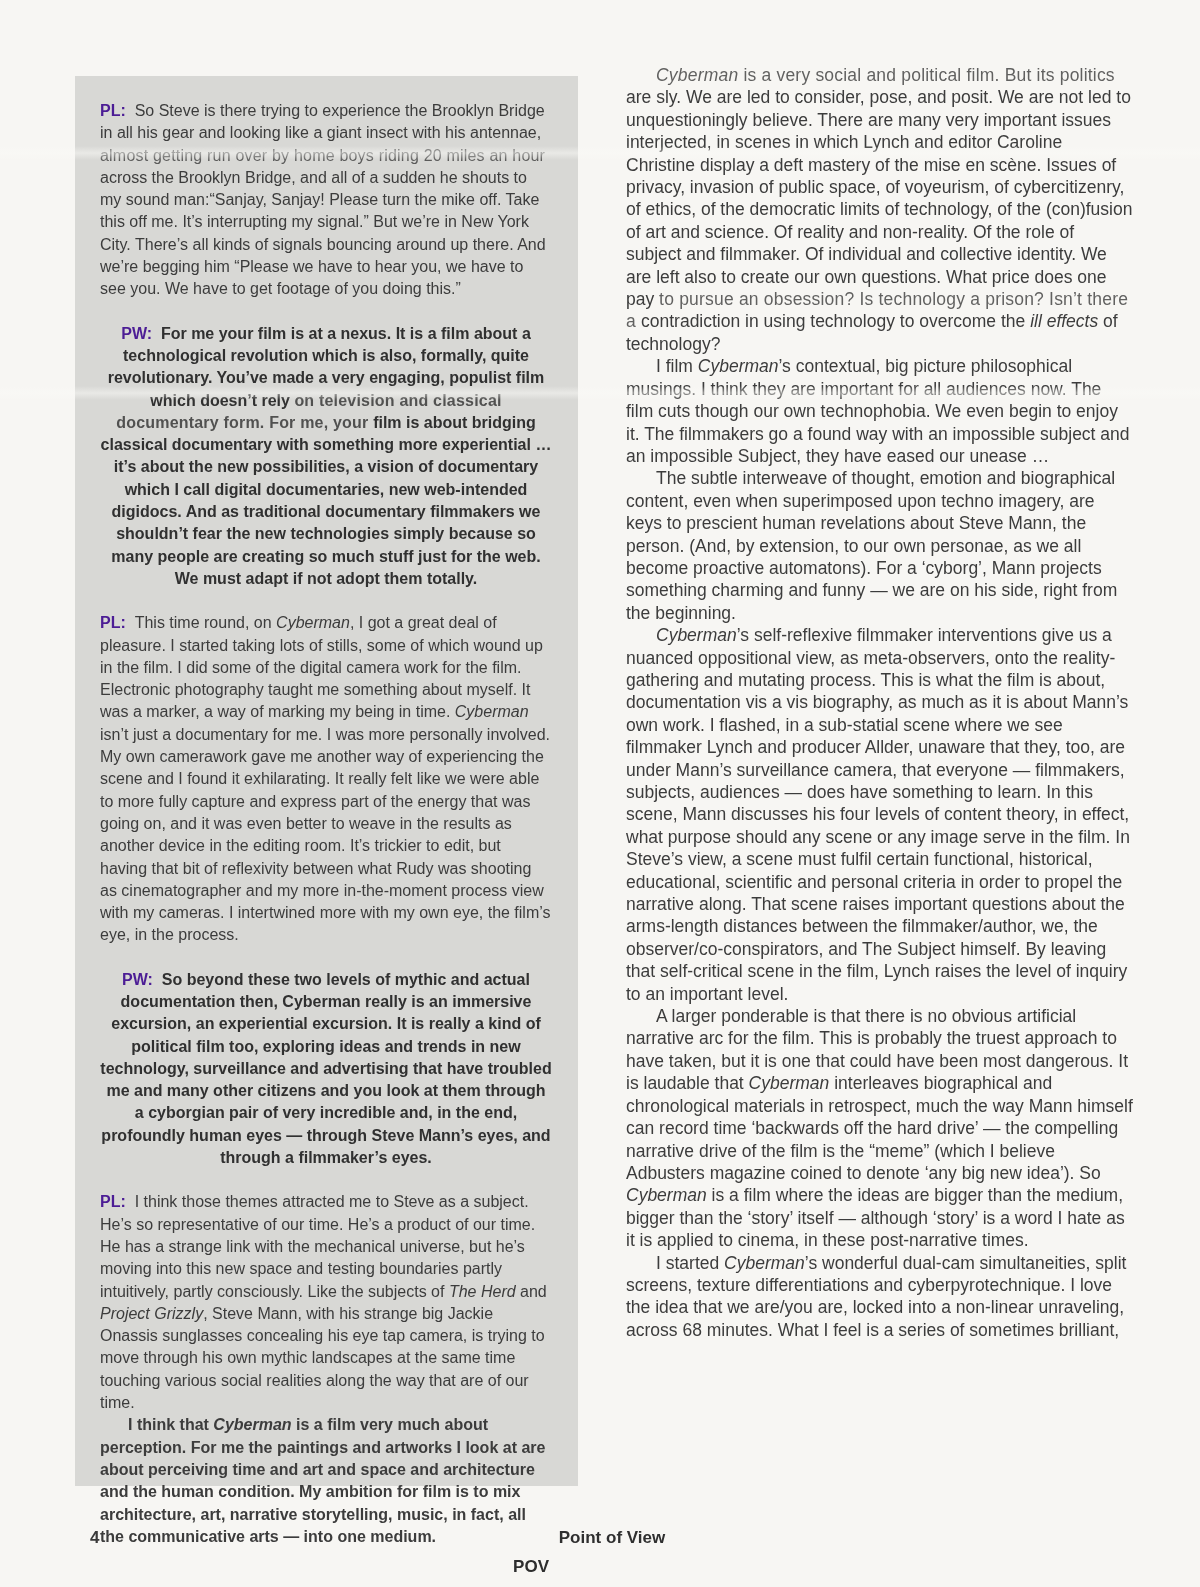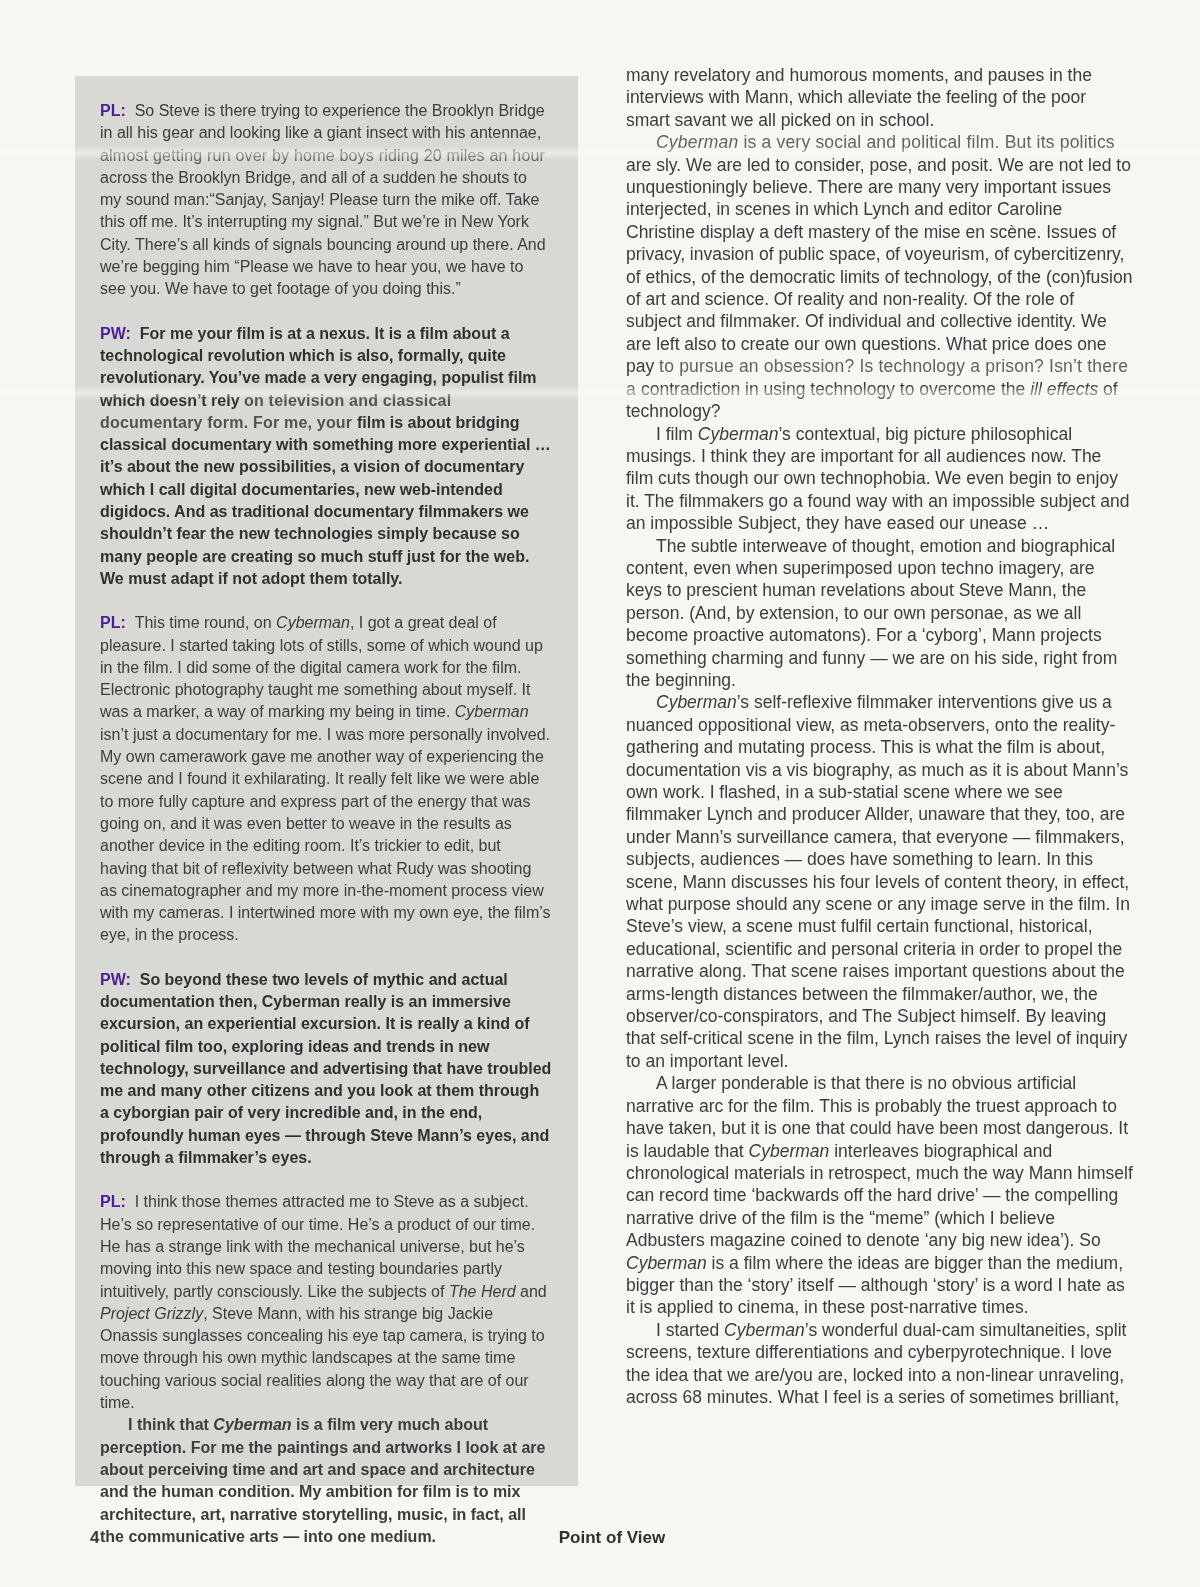--- a/index.html
+++ b/index.html
@@ -18,21 +18,21 @@
     width:503px;height:1410px;
     background:#d8d8d5;
     box-sizing:border-box;
     padding:24px 26px 0 25px;
   }
   .turn{
     font-size:16px;line-height:22.3px;
     margin:0 0 22px 0;
     text-align:left;
   }
-  .turn.bold{font-weight:bold;color:#303030;}
+  .turn.bold{font-weight:bold;color:#303030;text-align:center;}
   .turn.continuation{margin-top:-22px;text-indent:28px;font-weight:bold;}
   .speaker{font-weight:bold;color:#4c1d95;}
   .endmark{
     font-size:17px;font-weight:bold;color:#2d2d2d;
     text-align:right;margin-top:-14px;padding-right:3px;
     line-height:22px;
   }
   
   .review{
     position:absolute;left:626px;top:64px;width:507px;
@@ -67,24 +67,24 @@
 
   <div class="panel">
     <div id="interview-container">
         <p class="turn"><span class="speaker">PL:&nbsp; </span><span>So Steve is there trying to experience the Brooklyn Bridge in all his gear and looking like a giant insect with his antennae, </span><span class="distort">almost getting run over by home boys riding 20 miles an hour </span><span>across the Brooklyn Bridge, and all of a sudden he shouts to my sound man:“Sanjay, Sanjay! Please turn the mike off. Take this off me. It’s interrupting my signal.” But we’re in New York City. There’s all kinds of signals bouncing around up there. And we’re begging him “Please we have to hear you, we have to see you. We have to get footage of you doing this.”</span></p>
         <p class="turn bold"><span class="speaker">PW:&nbsp; </span><span>For me your film is at a nexus. It is a film about a technological revolution which is also, formally, quite revolutionary. You’ve made a very engaging, populist film which doesn’t rely </span><span class="distort">on television and classical documentary form. For me, your </span><span>film is about bridging classical documentary with something more experiential … it’s about the new possibilities, a vision of documentary which I call digital documentaries, new web-intended digidocs. And as traditional documentary filmmakers we shouldn’t fear the new technologies simply because so many people are creating so much stuff just for the web. We must adapt if not adopt them totally.</span></p>
         <p class="turn"><span class="speaker">PL:&nbsp; </span><span>This time round, on </span><span class="it">Cyberman</span><span>, I got a great deal of pleasure. I started taking lots of stills, some of which wound up in the film. I did some of the digital camera work for the film. Electronic photography taught me something about myself. It was a marker, a way of marking my being in time. </span><span class="it">Cyberman</span><span> isn’t just a documentary for me. I was more personally involved. My own camerawork gave me another way of experiencing the scene and I found it exhilarating. It really felt like we were able to more fully capture and express part of the energy that was going on, and it was even better to weave in the results as another device in the editing room. It’s trickier to edit, but having that bit of reflexivity between what Rudy was shooting as cinematographer and my more in-the-moment process view with my cameras. I intertwined more with my own eye, the film’s eye, in the process.</span></p>
         <p class="turn bold"><span class="speaker">PW:&nbsp; </span><span>So beyond these two levels of mythic and actual documentation then, Cyberman really is an immersive excursion, an experiential excursion. It is really a kind of political film too, exploring ideas and trends in new technology, surveillance and advertising that have troubled me and many other citizens and you look at them through a cyborgian pair of very incredible and, in the end, profoundly human eyes — through Steve Mann’s eyes, and through a filmmaker’s eyes.</span></p>
         <p class="turn"><span class="speaker">PL:&nbsp; </span><span>I think those themes attracted me to Steve as a subject. He’s so representative of our time. He’s a product of our time. He has a strange link with the mechanical universe, but he’s moving into this new space and testing boundaries partly intuitively, partly consciously. Like the subjects of </span><span class="it">The Herd</span><span> and </span><span class="it">Project Grizzly</span><span>, Steve Mann, with his strange big Jackie Onassis sunglasses concealing his eye tap camera, is trying to move through his own mythic landscapes at the same time touching various social realities along the way that are of our time.</span></p>
         <p class="turn continuation"><span>I think that </span><span class="it">Cyberman</span><span> is a film very much about perception. For me the paintings and artworks I look at are about perceiving time and art and space and architecture and the human condition. My ambition for film is to mix architecture, art, narrative storytelling, music, in fact, all the communicative arts — into one medium.</span></p>
       </div>
+    <div class="endmark">POV</div>
   </div>
 
   <div class="review" id="review-container">
-      <p class="rev"><span>many revelatory and humorous moments, and pauses in the interviews with Mann, which alleviate the feeling of the poor smart savant we all picked on in school.</span></p>
       <p class="rev indent"><span class="it distort">Cyberman</span><span class="distort"> is a very social and political film. But its politics </span><span>are sly. We are led to consider, pose, and posit. We are not led to unquestioningly believe. There are many very important issues interjected, in scenes in which Lynch and editor Caroline Christine display a deft mastery of the mise en scène. Issues of privacy, invasion of public space, of voyeurism, of cybercitizenry, of ethics, of the democratic limits of technology, of the (con)fusion of art and science. Of reality and non-reality. Of the role of subject and filmmaker. Of individual and collective identity. We are left also to create our own questions. What price does one pay </span><span class="distort">to pursue an obsession? Is technology a prison? Isn’t there a </span><span>contradiction in using technology to overcome the </span><span class="it">ill effects</span><span> of technology?</span></p>
       <p class="rev indent"><span>I film </span><span class="it">Cyberman</span><span>’s contextual, big picture philosophical musings. I think they are important for all audiences now. The film cuts though our own technophobia. We even begin to enjoy it. The filmmakers go a found way with an impossible subject and an impossible Subject, they have eased our unease …</span></p>
       <p class="rev indent"><span>The subtle interweave of thought, emotion and biographical content, even when superimposed upon techno imagery, are keys to prescient human revelations about Steve Mann, the person. (And, by extension, to our own personae, as we all become proactive automatons). For a ‘cyborg’, Mann projects something charming and funny — we are on his side, right from the beginning.</span></p>
       <p class="rev indent"><span class="it">Cyberman</span><span>’s self-reflexive filmmaker interventions give us a nuanced oppositional view, as meta-observers, onto the reality-gathering and mutating process. This is what the film is about, documentation vis a vis biography, as much as it is about Mann’s own work. I flashed, in a sub-statial scene where we see filmmaker Lynch and producer Allder, unaware that they, too, are under Mann’s surveillance camera, that everyone — filmmakers, subjects, audiences — does have something to learn. In this scene, Mann discusses his four levels of content theory, in effect, what purpose should any scene or any image serve in the film. In Steve’s view, a scene must fulfil certain functional, historical, educational, scientific and personal criteria in order to propel the narrative along. That scene raises important questions about the arms-length distances between the filmmaker/author, we, the observer/co-conspirators, and The Subject himself. By leaving that self-critical scene in the film, Lynch raises the level of inquiry to an important level.</span></p>
       <p class="rev indent"><span>A larger ponderable is that there is no obvious artificial narrative arc for the film. This is probably the truest approach to have taken, but it is one that could have been most dangerous. It is laudable that </span><span class="it">Cyberman</span><span> interleaves biographical and chronological materials in retrospect, much the way Mann himself can record time ‘backwards off the hard drive’ — the compelling narrative drive of the film is the “meme” (which I believe Adbusters magazine coined to denote ‘any big new idea’). So </span><span class="it">Cyberman</span><span> is a film where the ideas are bigger than the medium, bigger than the ‘story’ itself — although ‘story’ is a word I hate as it is applied to cinema, in these post-narrative times.</span></p>
       <p class="rev indent"><span>I started </span><span class="it">Cyberman</span><span>’s wonderful dual-cam simultaneities, split screens, texture differentiations and cyberpyrotechnique. I love the idea that we are/you are, locked into a non-linear unraveling, across 68 minutes. What I feel is a series of sometimes brilliant,</span></p>
     </div>
 
   <div class="scan-band band-1"></div>
   <div class="scan-band band-2"></div>

